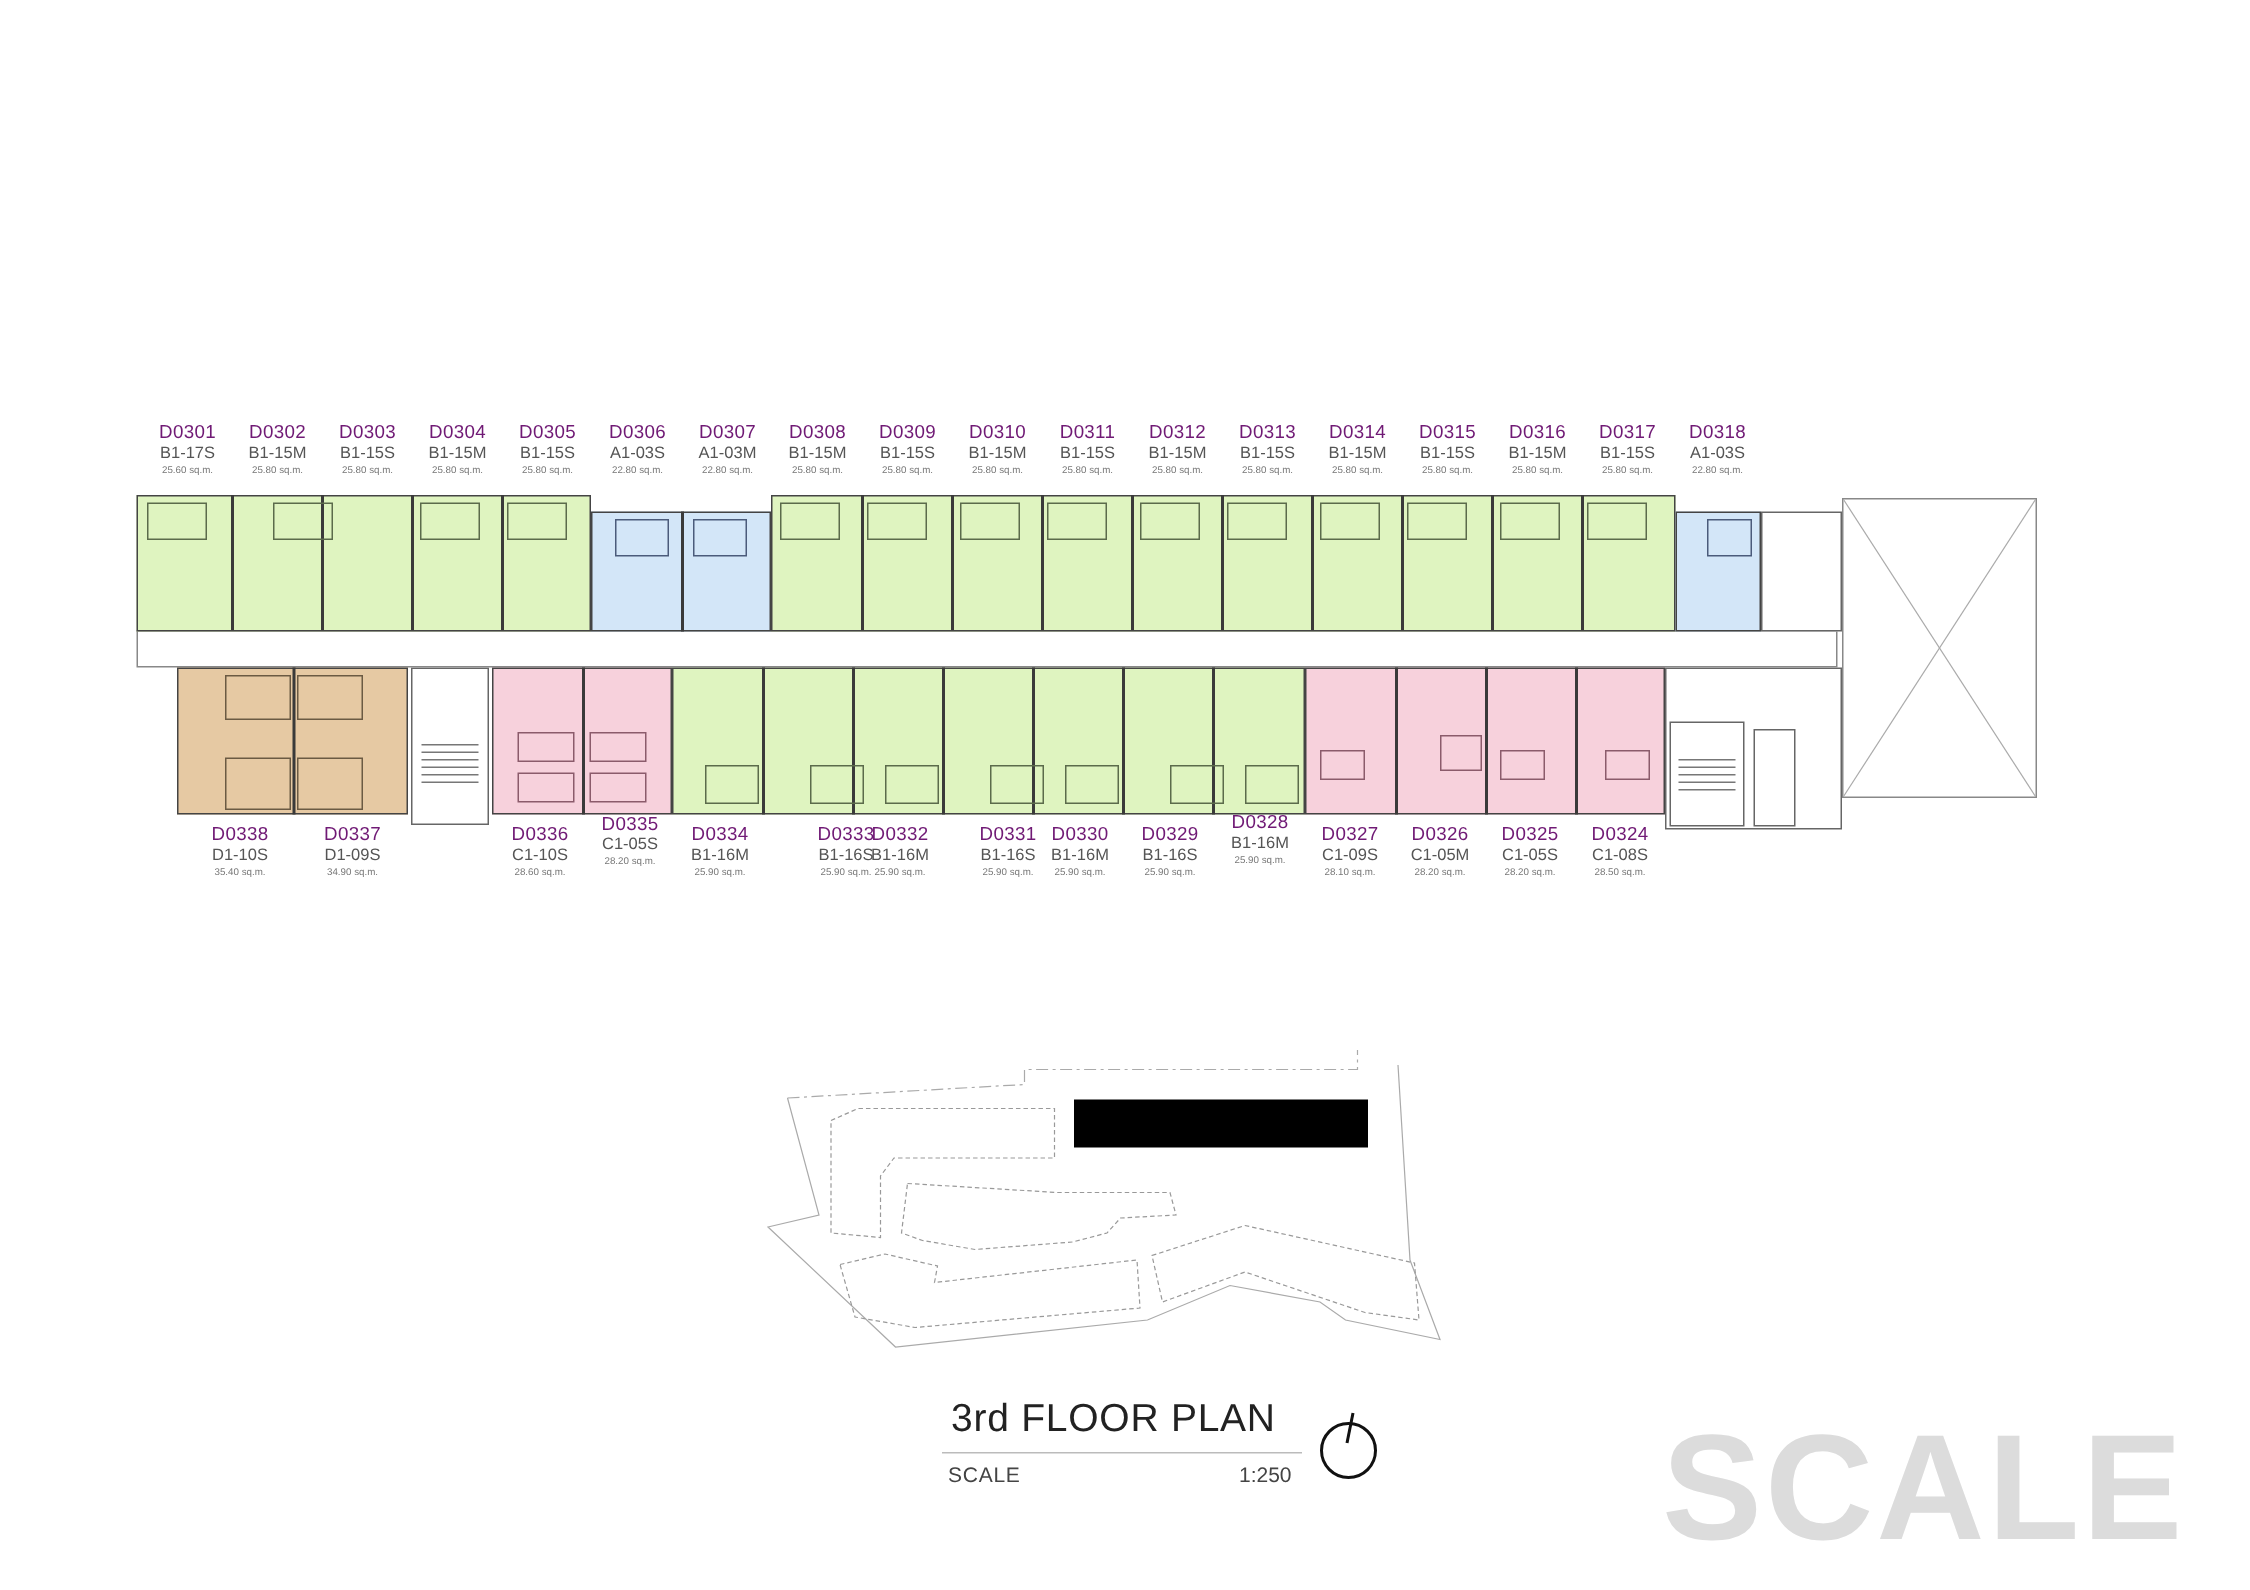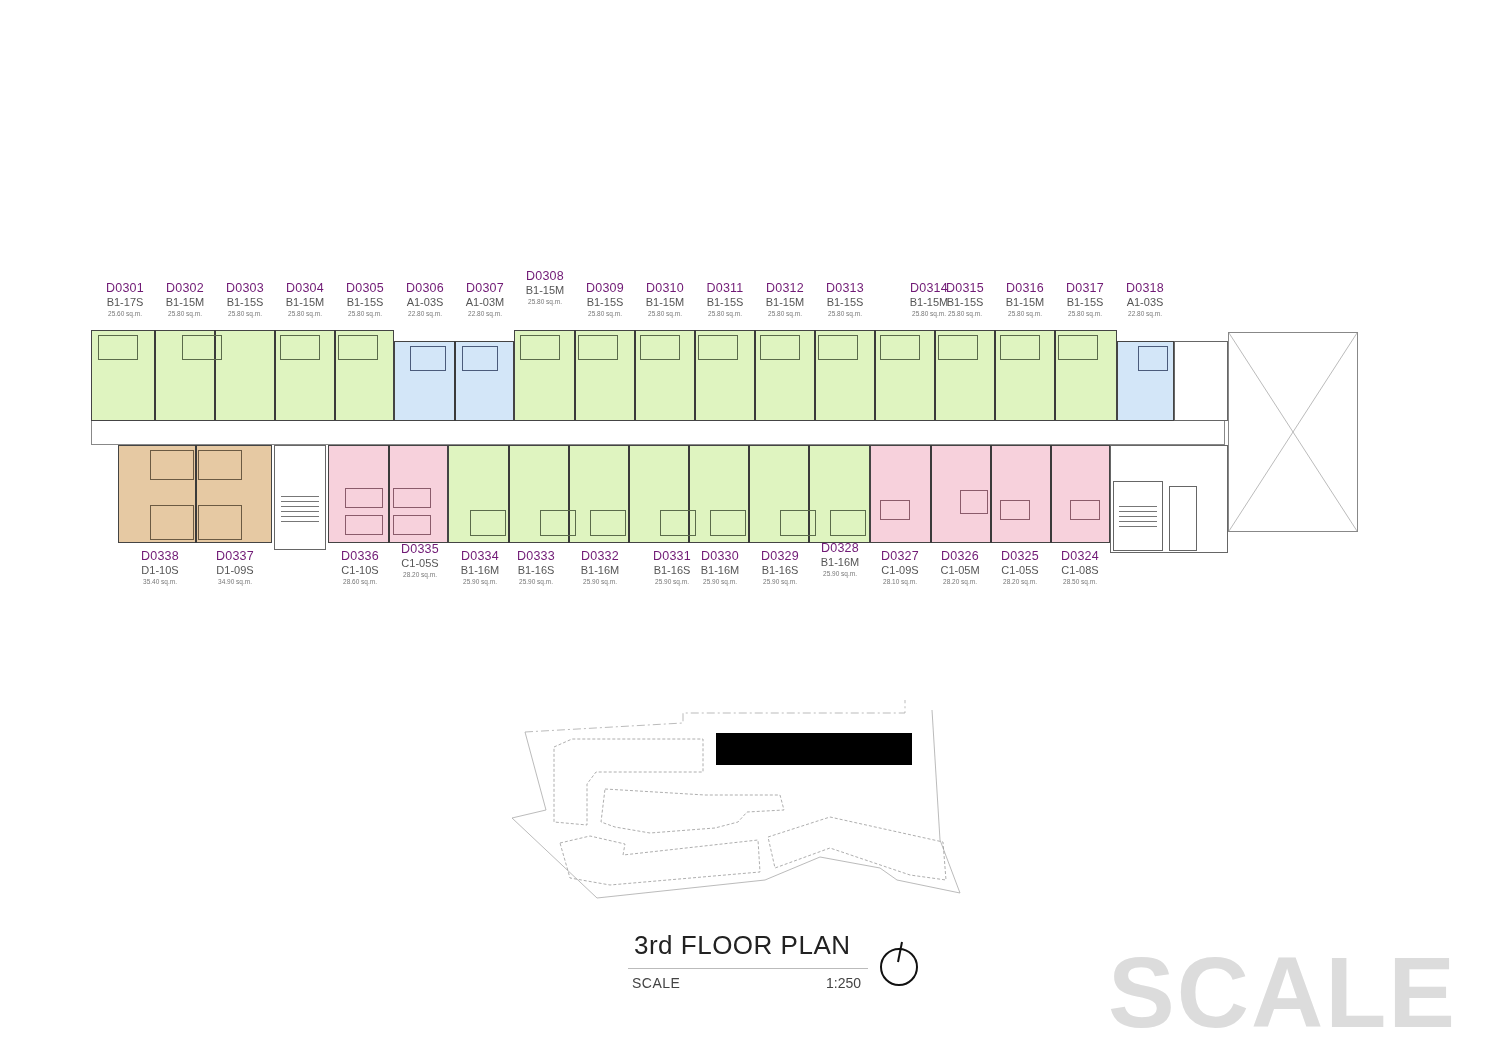--- a/index.html
+++ b/index.html
@@ -57,21 +57,21 @@
   <div class="lbl" style="left:395px;top:282px">
       <span class="code">D0306</span>
       <span class="type">A1-03S</span>
       <span class="area">22.80 sq.m.</span>
     </div>
   <div class="lbl" style="left:455px;top:282px">
       <span class="code">D0307</span>
       <span class="type">A1-03M</span>
       <span class="area">22.80 sq.m.</span>
     </div>
-  <div class="lbl" style="left:515px;top:270px">
+  <div class="lbl" style="left:515px;top:282px">
       <span class="code">D0308</span>
       <span class="type">B1-15M</span>
       <span class="area">25.80 sq.m.</span>
     </div>
   <div class="lbl" style="left:575px;top:282px">
       <span class="code">D0309</span>
       <span class="type">B1-15S</span>
       <span class="area">25.80 sq.m.</span>
     </div>
   <div class="lbl" style="left:635px;top:282px">
@@ -87,21 +87,21 @@
   <div class="lbl" style="left:755px;top:282px">
       <span class="code">D0312</span>
       <span class="type">B1-15M</span>
       <span class="area">25.80 sq.m.</span>
     </div>
   <div class="lbl" style="left:815px;top:282px">
       <span class="code">D0313</span>
       <span class="type">B1-15S</span>
       <span class="area">25.80 sq.m.</span>
     </div>
-  <div class="lbl" style="left:899px;top:282px">
+  <div class="lbl" style="left:875px;top:282px">
       <span class="code">D0314</span>
       <span class="type">B1-15M</span>
       <span class="area">25.80 sq.m.</span>
     </div>
   <div class="lbl" style="left:935px;top:282px">
       <span class="code">D0315</span>
       <span class="type">B1-15S</span>
       <span class="area">25.80 sq.m.</span>
     </div>
   <div class="lbl" style="left:995px;top:282px">
@@ -248,21 +248,21 @@
   <div class="lbl" style="left:390px;top:543px">
       <span class="code">D0335</span>
       <span class="type">C1-05S</span>
       <span class="area">28.20 sq.m.</span>
     </div>
   <div class="lbl" style="left:450px;top:550px">
       <span class="code">D0334</span>
       <span class="type">B1-16M</span>
       <span class="area">25.90 sq.m.</span>
     </div>
-  <div class="lbl" style="left:506px;top:550px">
+  <div class="lbl" style="left:534px;top:550px">
       <span class="code">D0333</span>
       <span class="type">B1-16S</span>
       <span class="area">25.90 sq.m.</span>
     </div>
   <div class="lbl" style="left:570px;top:550px">
       <span class="code">D0332</span>
       <span class="type">B1-16M</span>
       <span class="area">25.90 sq.m.</span>
     </div>
   <div class="lbl" style="left:642px;top:550px">

